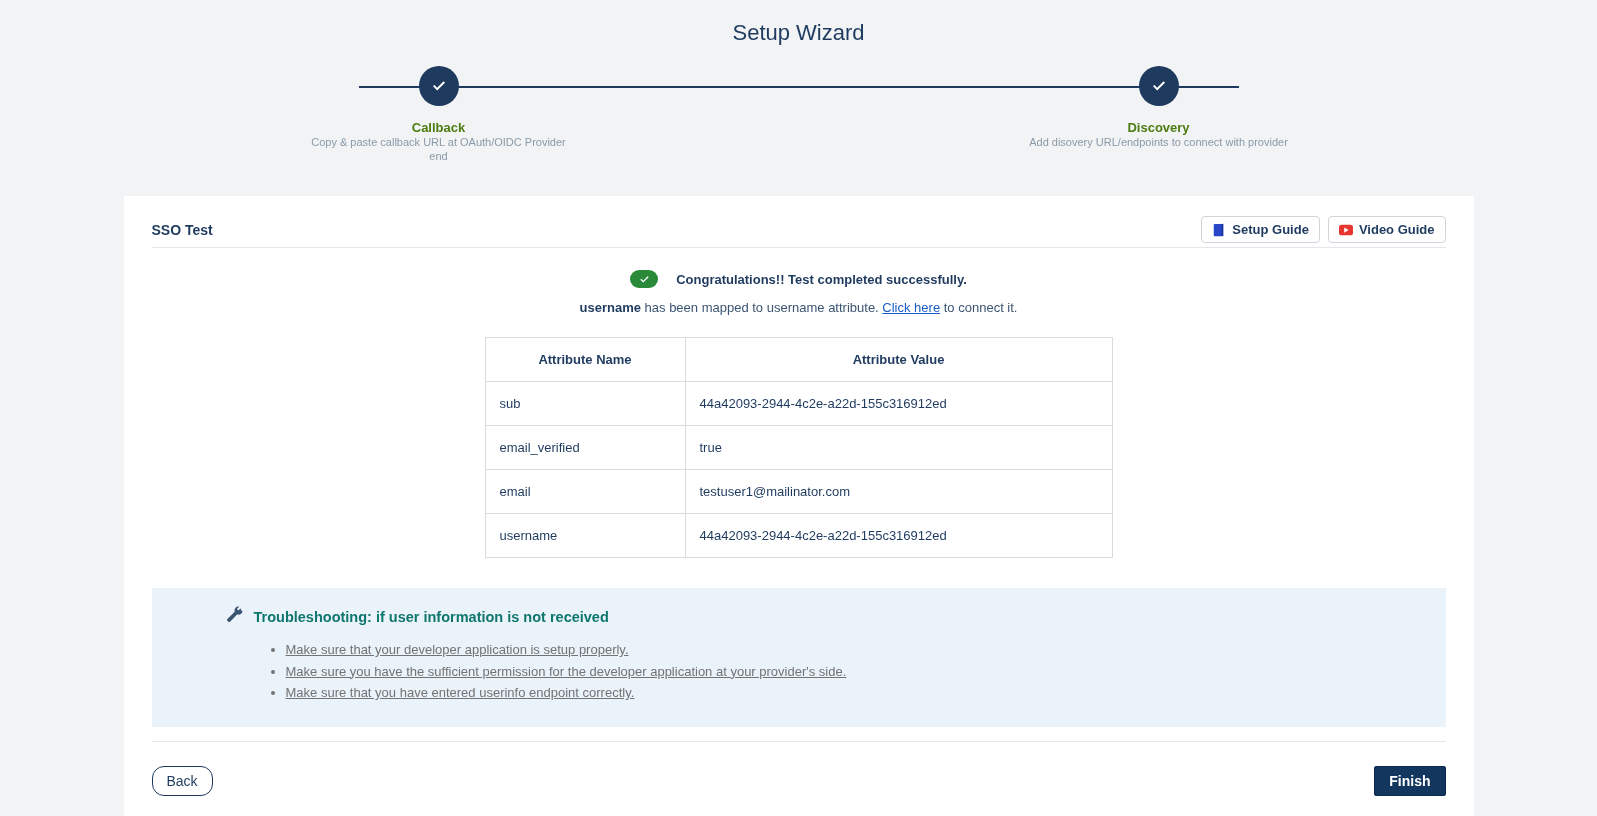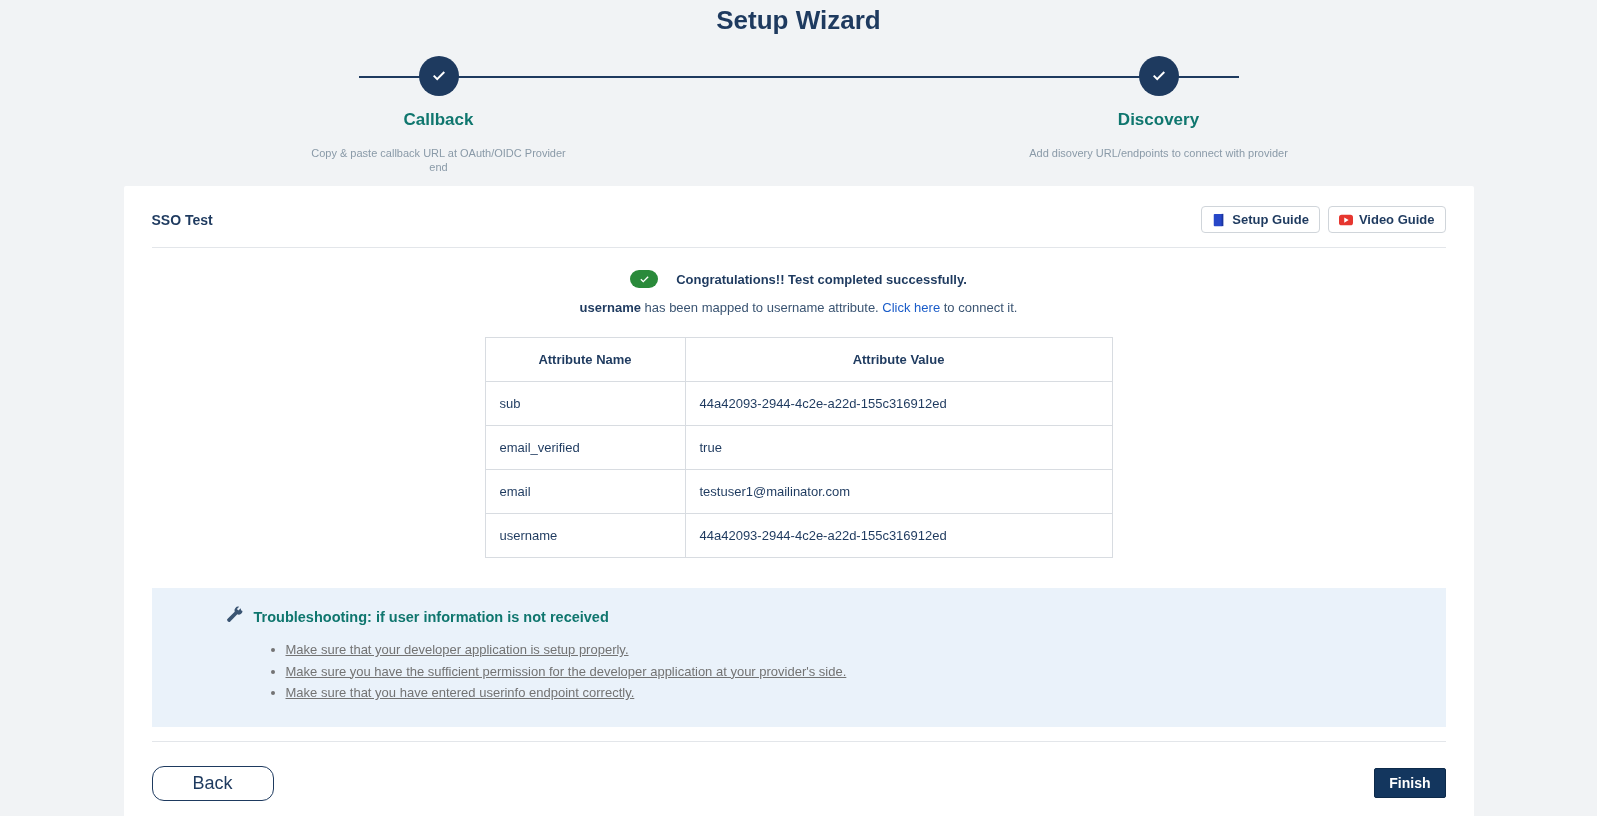--- a/index.html
+++ b/index.html
@@ -4,24 +4,24 @@
 <style>
   * { box-sizing: border-box; margin: 0; padding: 0; }
   body {
     font-family: -apple-system, BlinkMacSystemFont, "Segoe UI", Arial, sans-serif;
     background: #f1f3f5;
     color: #1e3a5f;
     width: 1597px;
   }
   .wizard-title {
     text-align: center;
-    font-size: 26px;
-    font-weight: 700;
-    color: #1e3a5f;
-    padding: 5px 0 20px;
+    font-size: 22px;
+    font-weight: 400;
+    color: #1e3a5f;
+    padding: 20px 0 20px;
   }
   .stepper {
     position: relative;
     width: 1000px;
     margin: 0 auto 30px;
     height: 100px;
   }
   .stepper-line {
     position: absolute;
     top: 20px;
@@ -49,43 +49,43 @@
     border-radius: 50%;
     display: flex;
     align-items: center;
     justify-content: center;
     margin-bottom: 14px;
     position: relative;
     z-index: 2;
   }
   .step-circle svg { width: 16px; height: 16px; fill: #fff; }
   .step-title {
-    font-size: 17px;
-    font-weight: 700;
-    color: #0f766e;
-    margin-bottom: 16px;
+    font-size: 13px;
+    font-weight: 700;
+    color: #4d7c0f;
+    margin-bottom: 0;
   }
   .step-desc {
     font-size: 11px;
     color: #8a9aa8;
     line-height: 1.3;
     max-width: 260px;
   }
   .panel {
     background: #fff;
     width: 1350px;
     margin: 0 auto;
     padding: 20px 28px 30px;
     border-radius: 2px;
   }
   .panel-header {
     display: flex;
     align-items: center;
     justify-content: space-between;
-    padding-bottom: 14px;
+    padding-bottom: 4px;
     border-bottom: 1px solid #e3e6ea;
   }
   .panel-title {
     font-size: 14px;
     font-weight: 700;
     color: #1e3a5f;
   }
   .guide-buttons { display: flex; gap: 8px; }
   .guide-btn {
     display: inline-flex;
@@ -124,21 +124,21 @@
     font-weight: 700;
     color: #1e3a5f;
   }
   .mapping-text {
     text-align: center;
     font-size: 13px;
     color: #3a5472;
     margin-bottom: 22px;
   }
   .mapping-text b { font-weight: 700; color: #1e3a5f; }
-  .mapping-text a { color: #1a5cc9; cursor: pointer; }
+  .mapping-text a { color: #1a5cc9; text-decoration: underline; cursor: pointer; }
   .attr-table {
     width: 628px;
     margin: 0 auto 30px;
     border-collapse: collapse;
     border: 1px solid #d8dce1;
   }
   .attr-table th, .attr-table td {
     border: 1px solid #d8dce1;
     padding: 14px 14px;
     font-size: 13px;
@@ -179,22 +179,22 @@
   .divider-thin { border-top: 1px solid #e3e6ea; margin: 14px 0 24px; }
   .footer-btns {
     display: flex;
     justify-content: space-between;
     align-items: center;
   }
   .btn-back {
     border: 1px solid #1e3a5f;
     background: #fff;
     color: #1e3a5f;
-    padding: 6px 40px;
-    font-size: 18px;
+    padding: 6px 14px;
+    font-size: 14px;
     cursor: pointer;
     border-radius: 12px;
   }
   .btn-finish {
     border: 1px solid #0d2a4a;
     background: #13365e;
     color: #fff;
     padding: 6px 14px;
     font-size: 14px;
     font-weight: 600;

